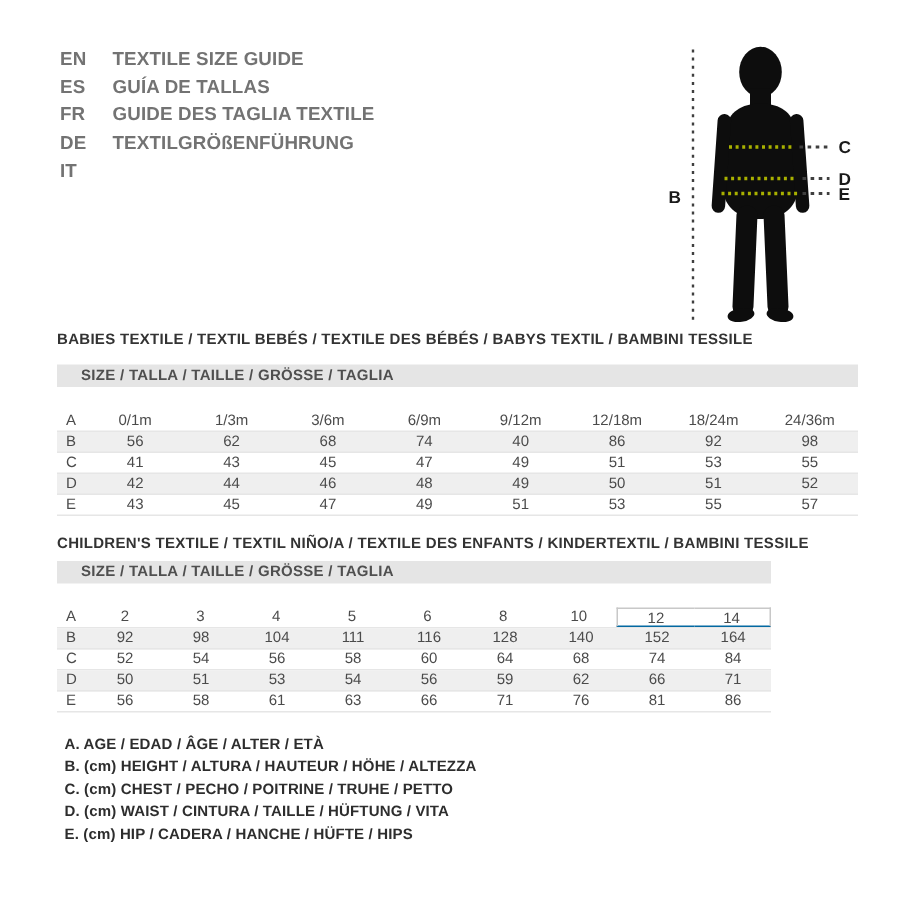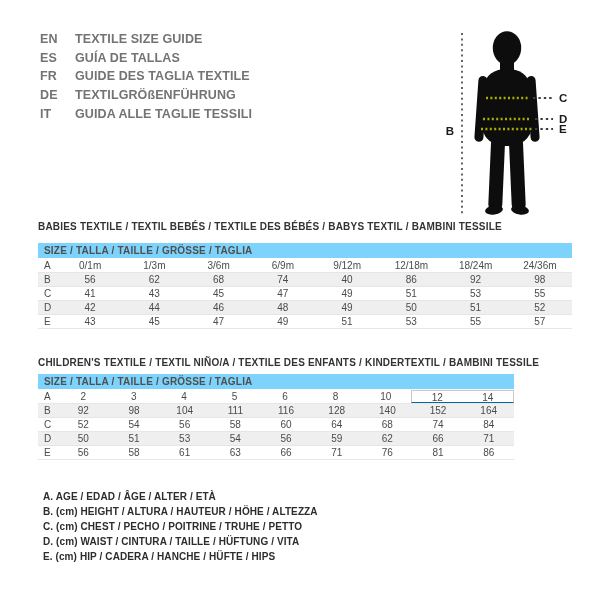--- a/index.html
+++ b/index.html
@@ -18,22 +18,22 @@
   
   .section-title{position:absolute;left:38px;font-size:10px;font-weight:700;color:#333;
                  letter-spacing:.2px;white-space:nowrap;}
   .title-babies{top:221px;}
   .title-children{top:357px;}
 
   
   .size-table{position:absolute;left:38px;}
   .table-babies{top:243px;width:534px;}
   .table-children{top:374px;width:476px;}
-  .thead{height:15px;line-height:15px;background:#7dd3fc;font-size:10px;font-weight:600;
-         color:#4f4f4f;padding-left:6px;margin-bottom:1px;letter-spacing:.2px;}
+  .thead{height:15px;line-height:15px;background:#e5e5e5;font-size:10px;font-weight:600;
+         color:#4f4f4f;padding-left:16px;margin-bottom:16px;letter-spacing:.2px;}
   .trow{display:flex;height:14px;line-height:13px;font-size:10px;color:#4b4b4b;
         border-bottom:1px solid #e6e6e6;box-sizing:border-box;align-items:stretch;}
   .trow.stripe{background:#efefef;}
   .trow .lbl{width:20px;flex:none;box-sizing:border-box;padding-left:6px;text-align:left;}
   .trow .cell{flex:1;text-align:center;box-sizing:border-box;}
   .boxed{border-top:1px solid #c8c8c8;border-bottom:1px solid #0369a1;}
   .boxed-l{border-left:1px solid #c8c8c8;}
   .boxed-r{border-right:1px solid #c8c8c8;}
 
   
@@ -58,21 +58,20 @@
     <div class="lang-row">
       <span class="lang-code">FR</span>
       <span>GUIDE DES TAGLIA TEXTILE</span>
     </div>
     <div class="lang-row">
       <span class="lang-code">DE</span>
       <span>TEXTILGRÖßENFÜHRUNG</span>
     </div>
     <div class="lang-row">
       <span class="lang-code">IT</span>
-      <span>GUIDA ALLE TAGLIE TESSILI</span>
     </div>
   </div>
 
   <svg class="figure-svg" width="150" height="210" viewBox="0 0 150 210">
 
     <line x1="30" y1="20" x2="30" y2="202" stroke-width="1.6" stroke-dasharray="2 3.4" stroke="#3f3f3f"></line>
     <text x="22" y="122" text-anchor="end" font-size="11.5" font-weight="bold" font-family="Liberation Sans, sans-serif" fill="#1a1a1a">B</text>
 
     <g fill="#0d0d0d">
       <ellipse cx="75" cy="35" rx="14.2" ry="16.8"></ellipse>

